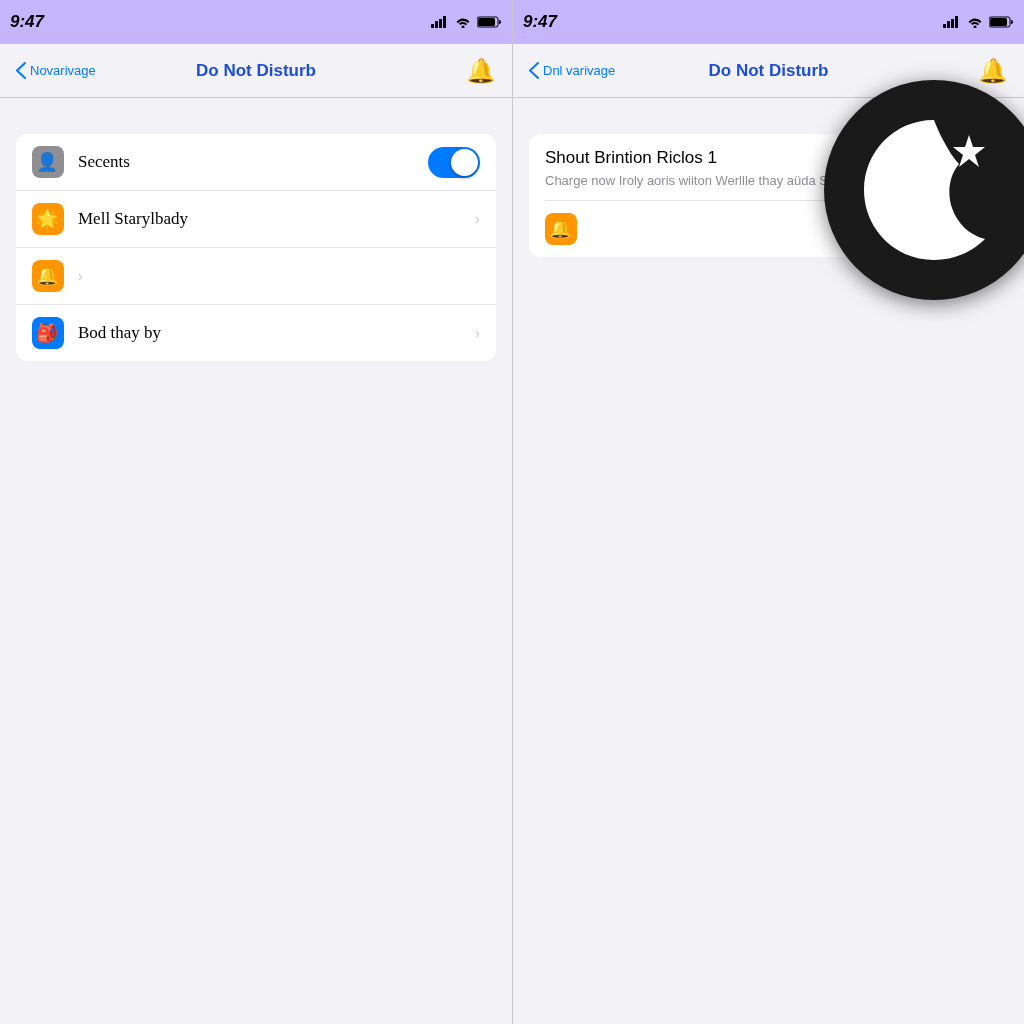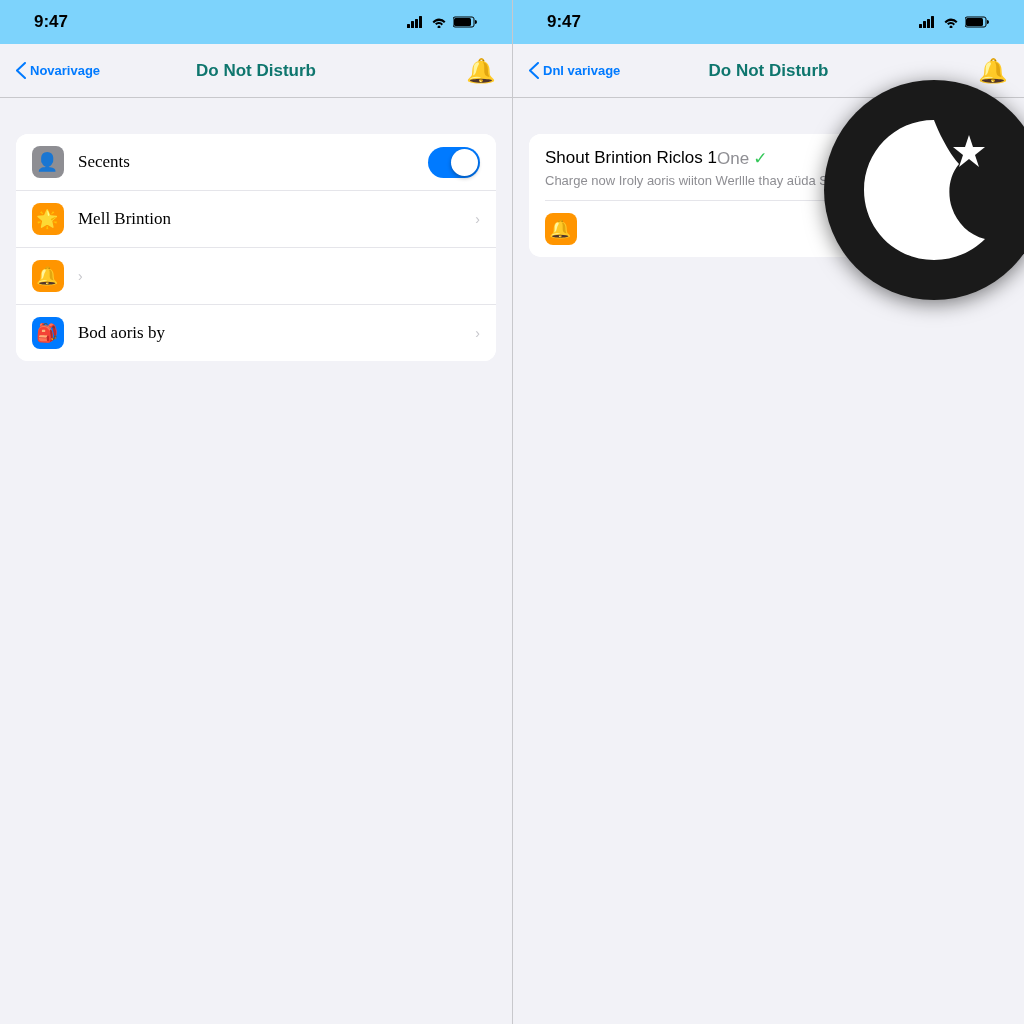--- a/index.html
+++ b/index.html
@@ -24,23 +24,24 @@
     }
     .phone-panel + .phone-panel {
       border-left: 1px solid #c8c8cc;
     }
 
     
     .status-bar {
       display: flex;
       align-items: center;
       justify-content: space-between;
-      padding: 0 34px;
+      padding: 0 10px;
       height: 44px;
-      background: #7dd3fc;
+      background: #c4b5fd;
+      font-style: italic;
     }
     .status-time {
       font-size: 17px;
       font-weight: 600;
       color: #000;
     }
     .status-icons {
       display: flex;
       align-items: center;
       gap: 6px;
@@ -61,25 +62,25 @@
     }
     .nav-back {
       display: flex;
       align-items: center;
       color: #007aff;
       font-size: 17px;
       gap: 4px;
       cursor: pointer;
     }
     .nav-back svg { fill: #007aff; }
-    .nav-back-label { font-size: 13px; color: #007aff; font-weight: bold; }
+    .nav-back-label { font-size: 13px; color: #007aff; }
     .nav-title {
       font-size: 17px;
       font-weight: 600;
-      color: #0f766e;
+      color: #1d4ed8;
       position: absolute;
       left: 50%;
       transform: translateX(-50%);
     }
     .nav-action {
       color: #007aff;
       font-size: 24px;
     }
 
     
@@ -151,20 +152,21 @@
       height: 27px;
       border-radius: 50%;
       background: #fff;
       box-shadow: 0 2px 4px rgba(0,0,0,0.3);
     }
 
     
     .section-title-row {
       display: flex;
       align-items: flex-start;
+      justify-content: space-between;
       padding: 14px 16px 4px;
       background: #fff;
     }
     .section-title-text {
       font-size: 17px;
       color: #000;
       font-weight: 400;
     }
     .section-title-sub {
       font-size: 13px;
@@ -254,36 +256,36 @@
     <div class="list-item">
       <div class="item-icon icon-gray">👤</div>
       <span class="item-label">Secents</span>
       <div class="toggle">
         <div class="toggle-thumb"></div>
       </div>
     </div>
 
     <div class="list-item">
       <div class="item-icon icon-orange">🌟</div>
-      <span class="item-label">Mell Brintion</span>
+      <span class="item-label">Mell Starylbady</span>
       <div class="item-right">
         <span class="chevron">›</span>
       </div>
     </div>
 
     <div class="list-item">
       <div class="item-icon icon-orange">🔔</div>
       <div class="item-right">
         <span class="chevron">›</span>
       </div>
     </div>
 
     <div class="list-item">
       <div class="item-icon icon-blue">🎒</div>
-      <span class="item-label">Bod aoris by</span>
+      <span class="item-label">Bod thay by</span>
       <div class="item-right">
         <span class="chevron">›</span>
       </div>
     </div>
   </div>
 
 </div>
 
 <div class="phone-panel" style="position:relative;">
 

